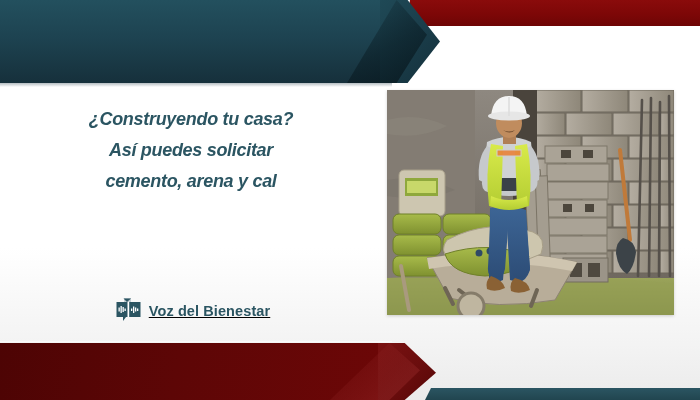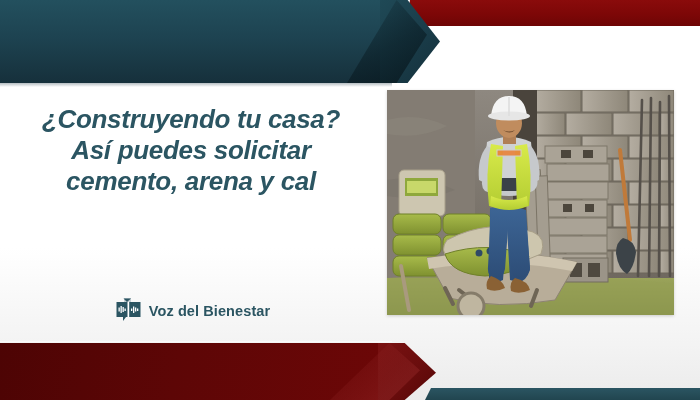--- a/index.html
+++ b/index.html
@@ -39,29 +39,29 @@
     position:absolute;left:0;top:83px;width:392px;height:4px;
     background:linear-gradient(180deg,rgba(120,135,142,0.55) 0%,rgba(255,255,255,0) 100%);
   }
 
   
   .headline{
     position:absolute;left:16px;top:104px;width:350px;
     text-align:center;
     color:#2b5562;
     font-weight:bold;font-style:italic;
-    font-size:26px;line-height:31px;
+    font-size:18px;line-height:31px;
     letter-spacing:-0.3px;
     white-space:pre-line;
   }
 
   
   .logo-wrap{
     position:absolute;left:20px;top:298px;width:345px;
-    display:flex;align-items:center;justify-content:center;gap:7px;
+    display:flex;align-items:center;justify-content:center;gap:7px;text-decoration:underline;
   }
   .logo-mark{width:27px;height:26px;display:block;flex:0 0 auto;}
   .logo-text{
     font-size:14.5px;font-weight:bold;color:#2b5562;letter-spacing:.1px;
     white-space:nowrap;
   }
 
   
   .photo{
     position:absolute;left:387px;top:90px;width:287px;height:225px;

